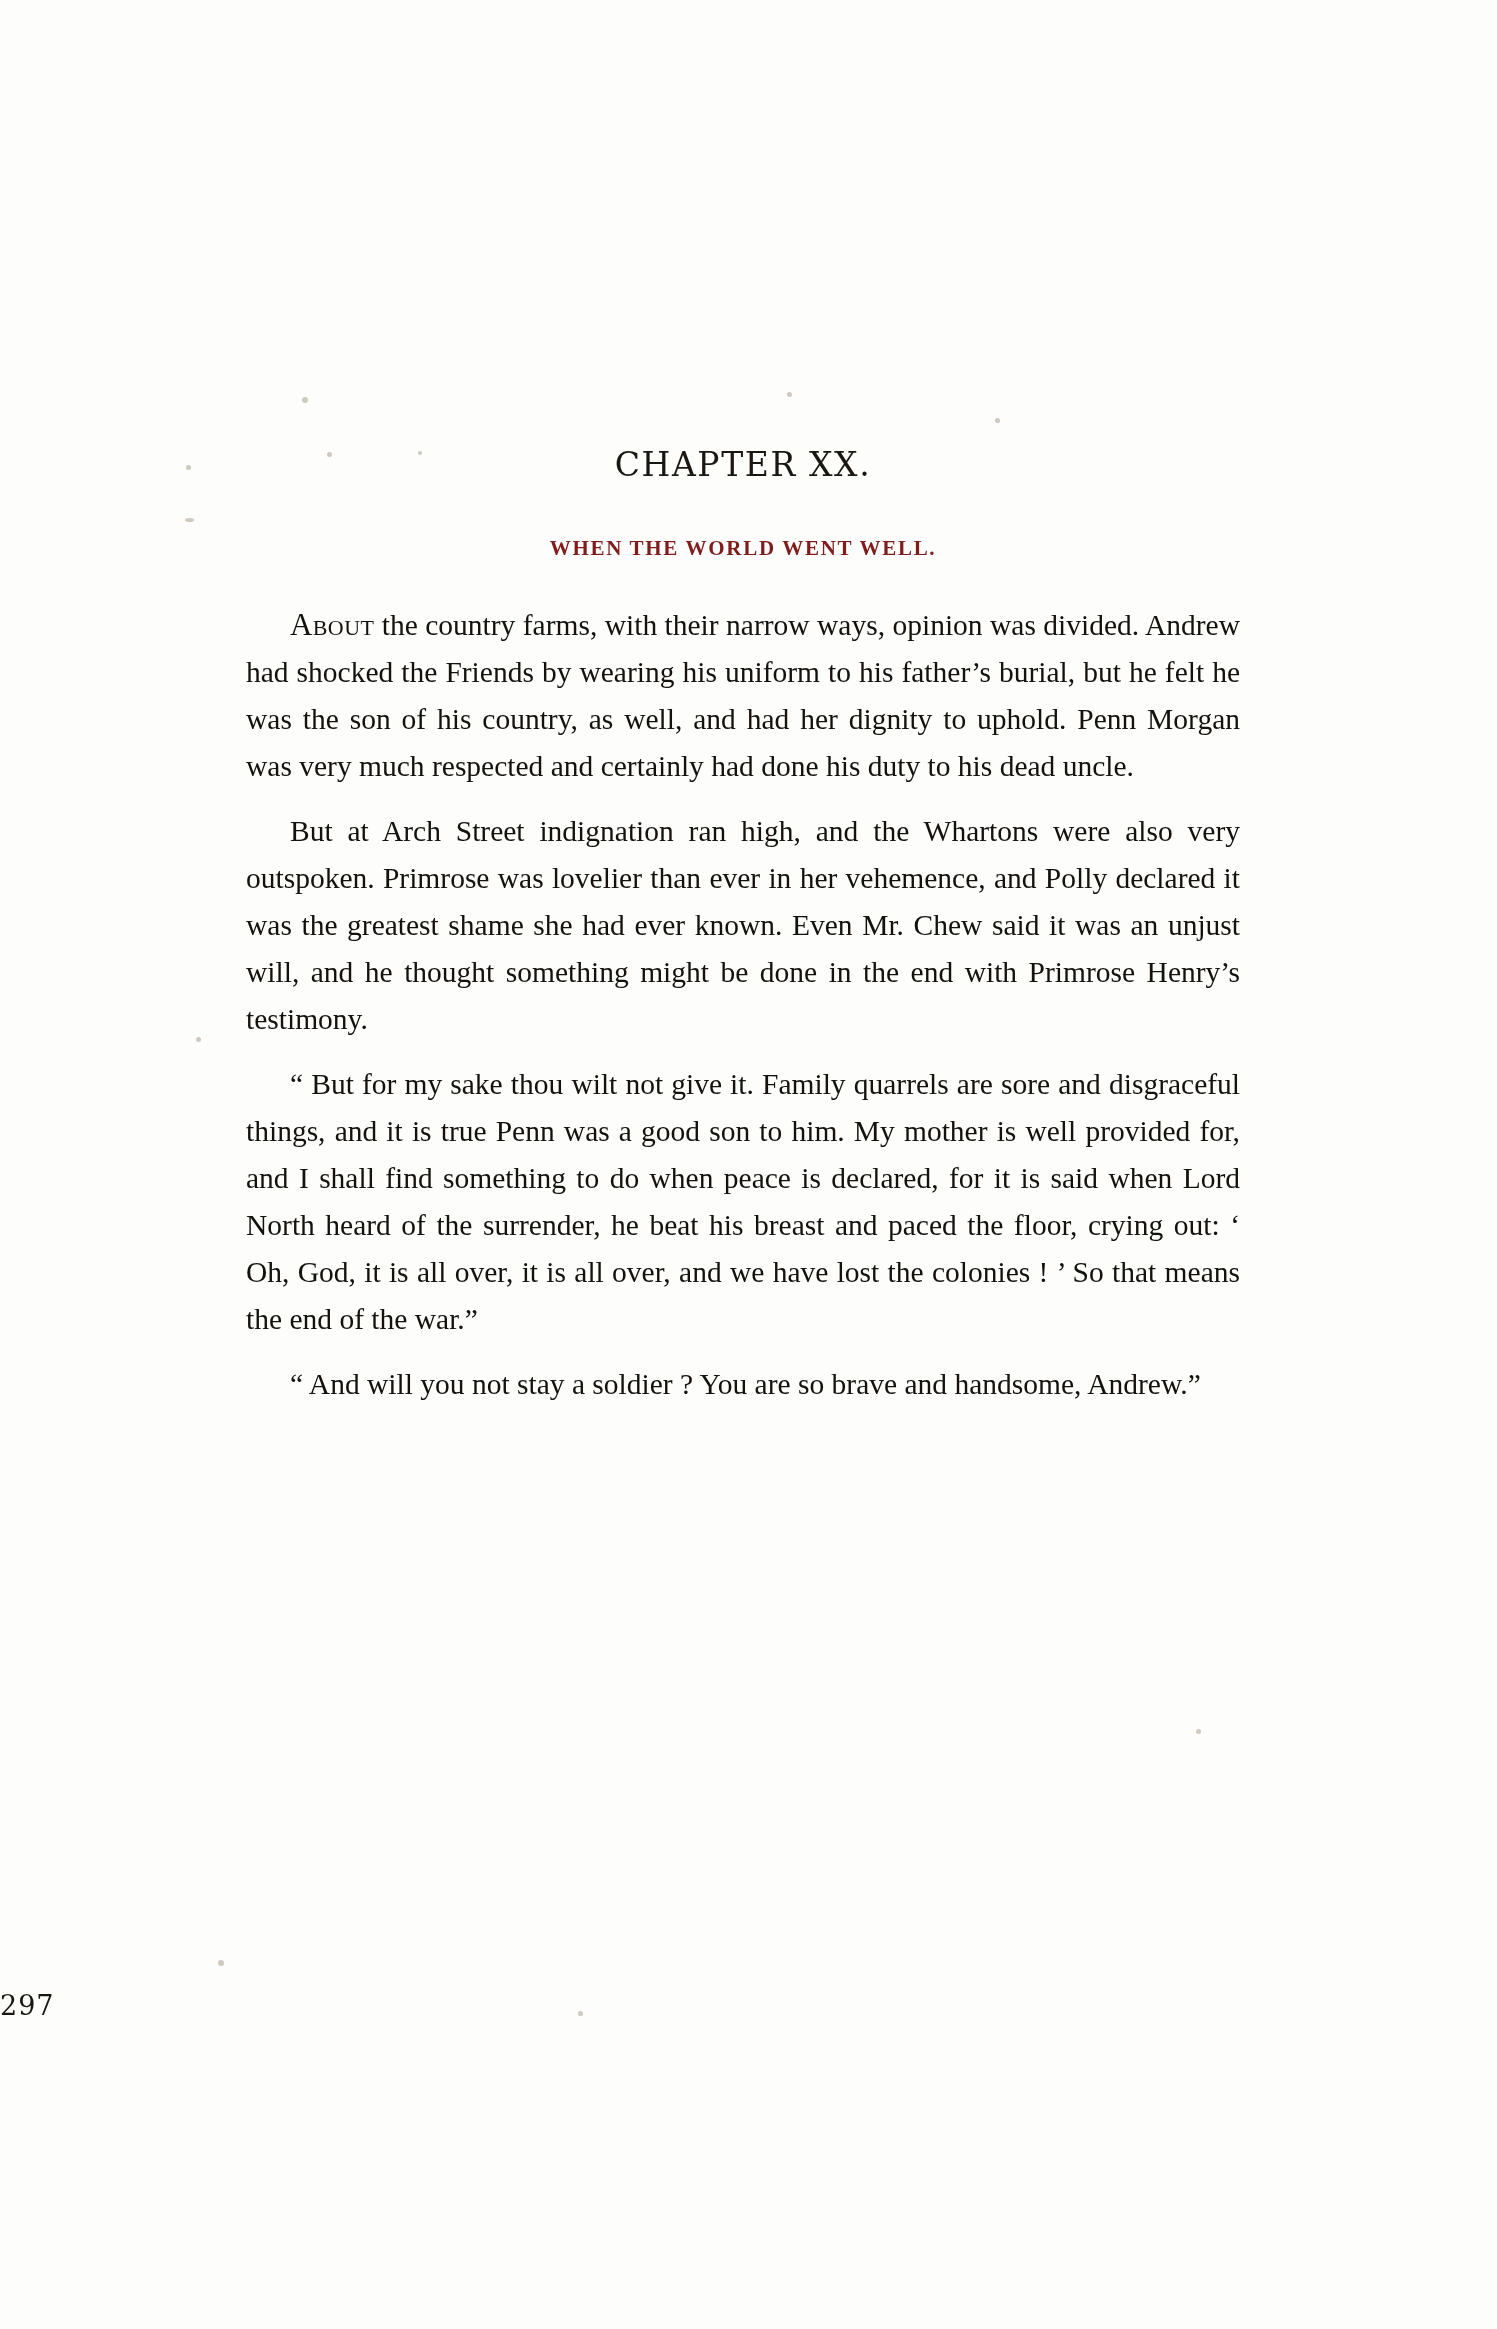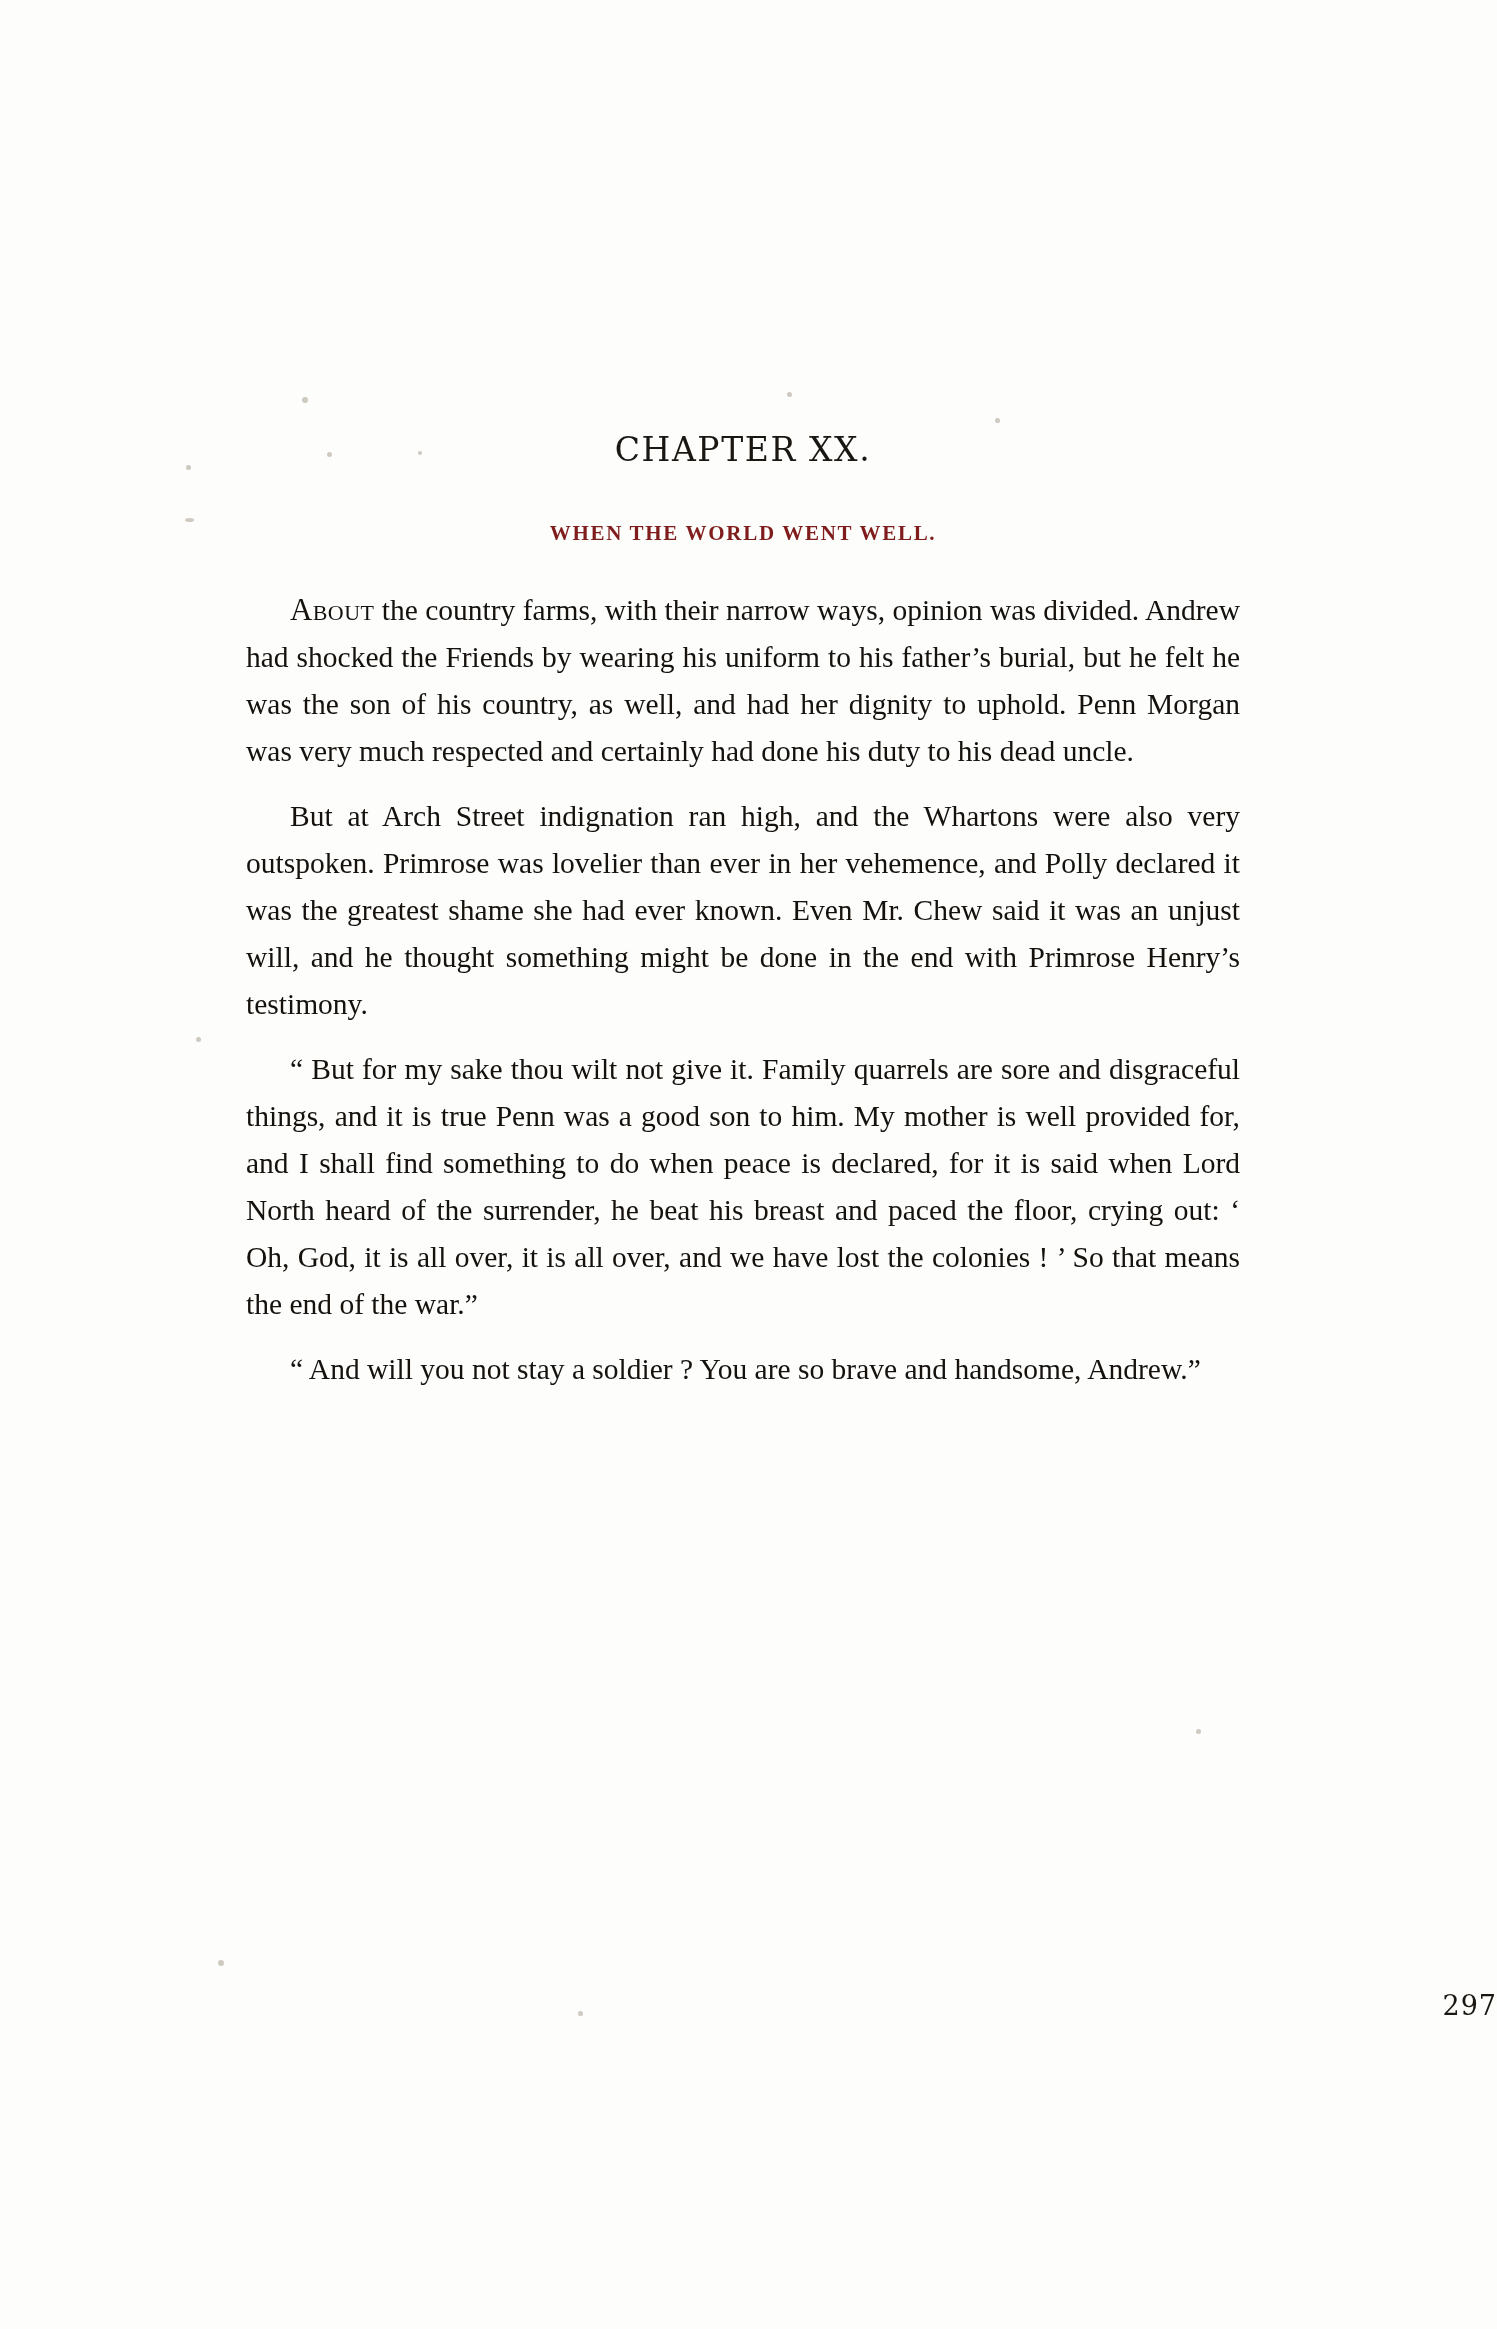--- a/index.html
+++ b/index.html
@@ -12,21 +12,21 @@
     width: 1497px;
     height: 2329px;
     background: #fdfdfb;
     overflow: hidden;
     font-family: "Liberation Serif", serif;
     color: #16130f;
   }
   .content {
     position: absolute;
     left: 228px;
-    top: 430px;
+    top: 445px;
     width: 1030px;
   }
   .chapter-title {
     text-align: center;
     font-size: 33px;
     letter-spacing: 1.6px;
     font-family: "DejaVu Serif", serif;
     font-weight: 400;
     color: #1a1712;
     margin: 0 0 52px 0;
@@ -56,21 +56,21 @@
   .smallcaps {
     font-variant: small-caps;
     font-size: 31px;
     letter-spacing: 0.4px;
   }
   .folio {
     position: absolute;
     left: 0;
     right: 0;
     top: 1990px;
-    text-align: right;
+    text-align: left;
     font-size: 27px;
     font-family: "DejaVu Serif", serif;
     letter-spacing: 1px;
     color: #1a1712;
   }
   
   .speck {
     position: absolute;
     background: #bdb8ae;
     border-radius: 50%;

